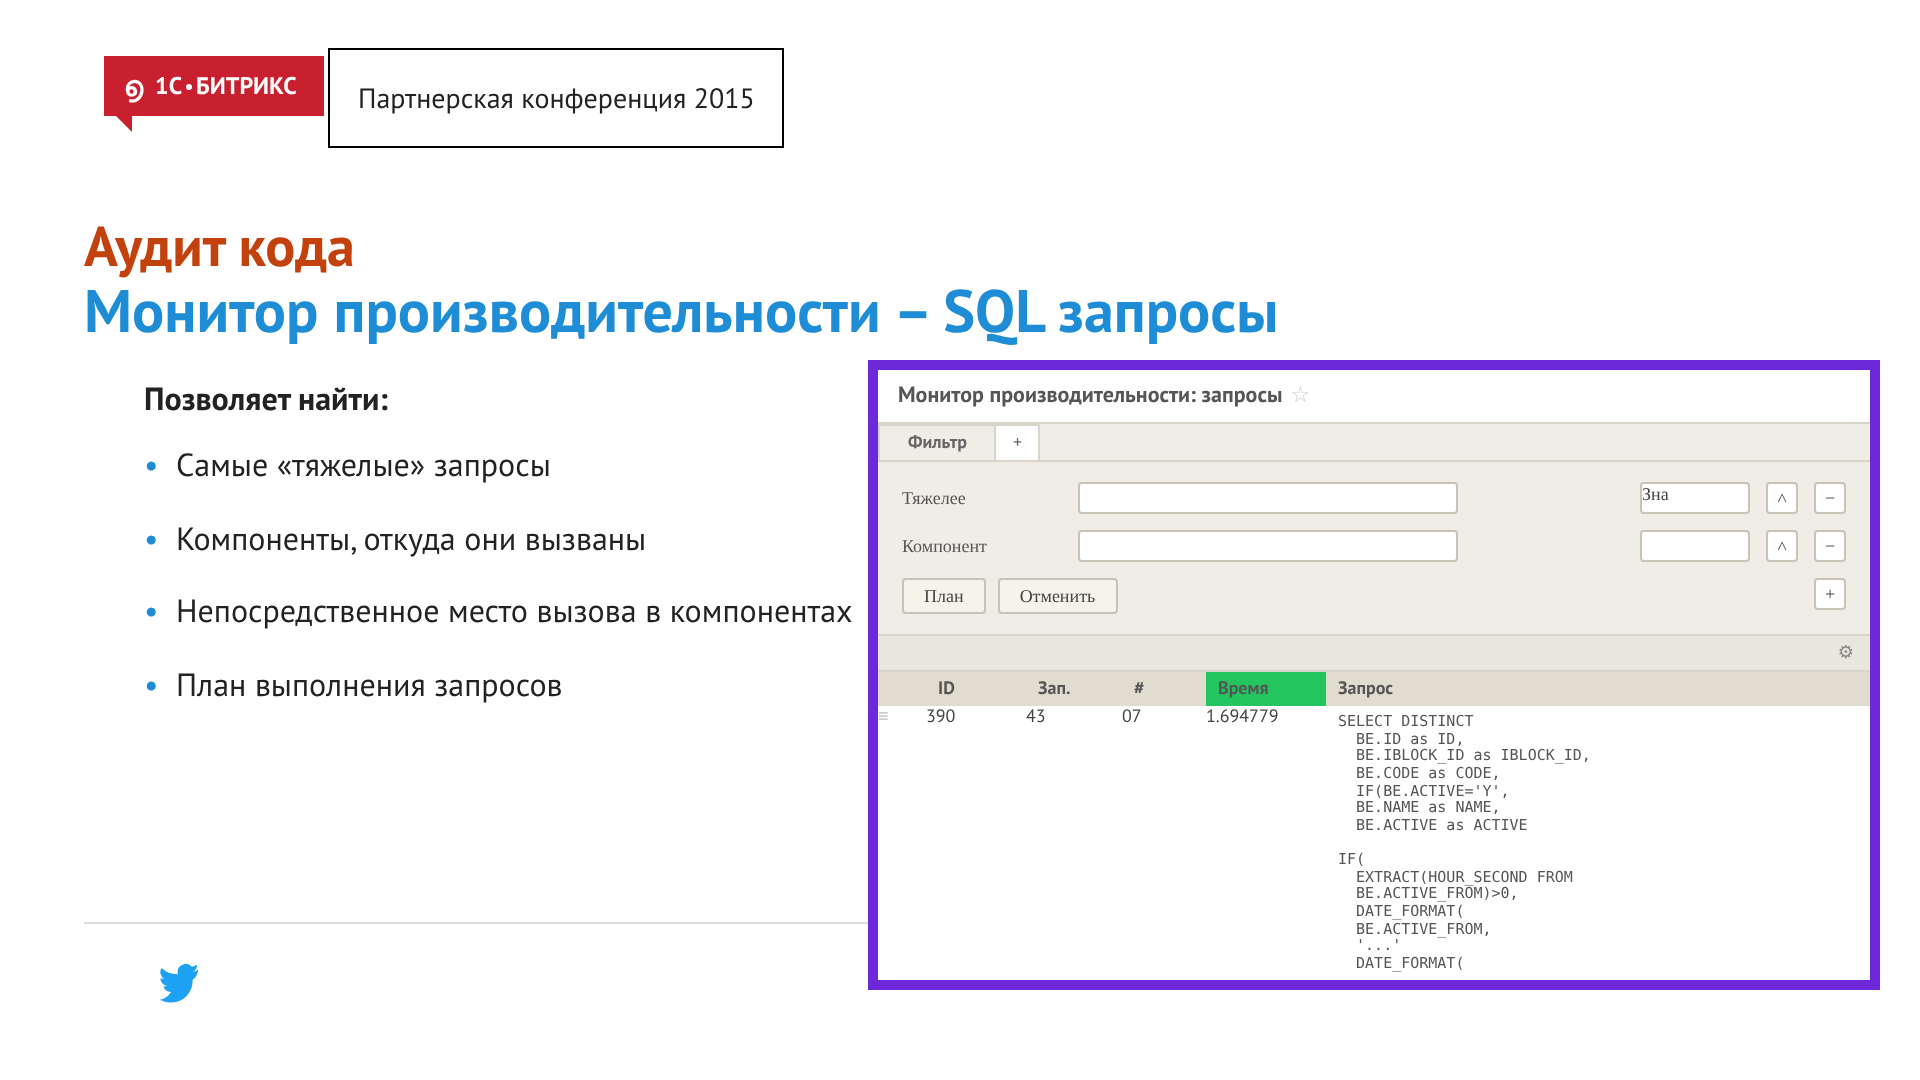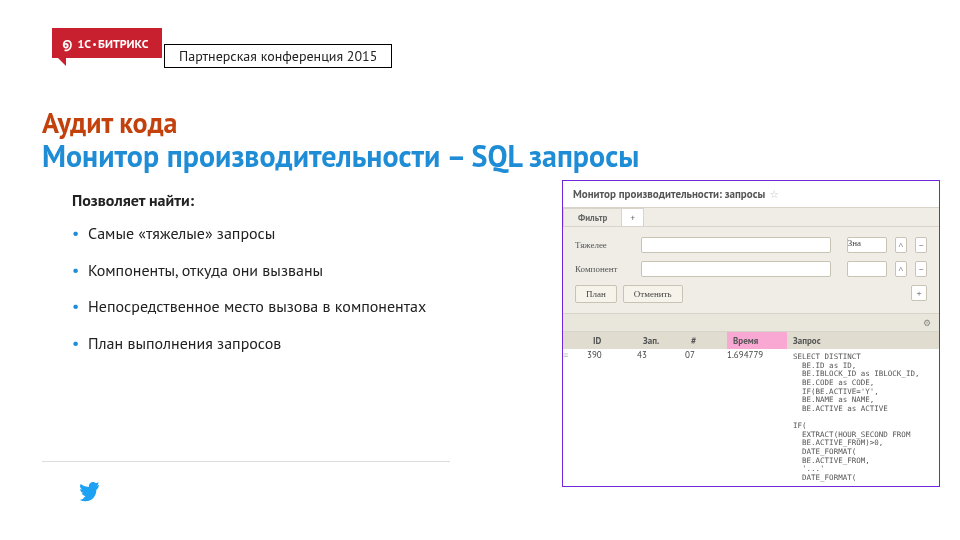--- a/index.html
+++ b/index.html
@@ -4,59 +4,59 @@
 <style>
   * { margin:0; padding:0; box-sizing:border-box; }
   html,body { width:960px; height:540px; font-family:"PT Sans","Segoe UI",Arial,sans-serif; background:#fff; color:#222; }
   .slide { position:relative; width:960px; height:540px; }
 
   
   .ribbon { position:absolute; left:52px; top:28px; background:#c8202f; color:#fff; padding:6px 14px 6px 10px; display:flex; align-items:center; gap:6px; font-size:12px; font-weight:bold; }
   .ribbon .swirl { font-size:14px; }
   .ribbon .dot { display:inline-block; width:3px;height:3px;background:#fff;border-radius:50%;margin:0 2px;vertical-align:middle;}
   .ribbon-tail { position:absolute; left:52px; top:52px; width:0;height:0; border-top:14px solid #c8202f; border-left:14px solid transparent; }
-  .conf-badge { position:absolute; left:164px; top:44px; border:1px solid #000; padding:2px 14px; font-size:14px; background:#fff;}
+  .conf-badge { position:absolute; left:164px; top:24px; border:1px solid #000; padding:15px 14px; font-size:14px; background:#fff;}
 
   
   .title1 { position:absolute; left:42px; top:104px; font-size:28px; font-weight:bold; color:#c2410c; }
   .title2 { position:absolute; left:42px; top:136px; font-size:30px; font-weight:bold; color:#1f8dd6; }
 
   
   .left { position:absolute; left:72px; top:190px; width:370px; font-size:16px; line-height:1.3; }
   .left .lead { font-weight:bold; margin-bottom:12px; }
   .left ul { list-style:none; }
   .left li { position:relative; padding-left:16px; margin-bottom:16px; }
   .left li::before { content:"•"; position:absolute; left:0; color:#1f8dd6; }
 
   
   .rule { position:absolute; left:42px; bottom:78px; width:408px; height:1px; background:#ddd;}
   .footer { position:absolute; left:78px; bottom:36px; display:flex; align-items:center; gap:10px; font-size:16px; color:#222;}
 
   
-  .shot { position:absolute; right:20px; top:180px; width:378px; background:#efede6; border:1px solid #6d28d9; font-size:9px; color:#444;}
+  .shot { position:absolute; right:20px; top:180px; width:506px; background:#efede6; border:5px solid #6d28d9; font-size:9px; color:#444;}
   .shot-title { background:#fff; padding:6px 10px; font-weight:bold; color:#555; font-size:11px; border-bottom:1px solid #d8d4c9; }
   .shot-title .star { color:#ccc; font-weight:normal; margin-left:4px;}
   .tabs-top { display:flex; border-bottom:1px solid #d8d4c9;}
   .tabs-top .tab { background:#fff; border:1px solid #d8d4c9; border-bottom:none; padding:3px 14px; margin-right:-1px; color:#666;}
   .tabs-top .tab.active { background:#efede6; font-weight:bold;}
   .tabs-top .tab.plus { padding:3px 8px;}
   .filter-body { padding:10px 12px;font-family:Liberation Serif, serif; }
   .filter-row { display:flex; align-items:center; gap:8px; margin-bottom:8px;}
   .filter-row label { width:80px; color:#555;}
   .filter-row .field { flex:0 0 190px; height:16px; background:#fff; border:1px solid #c8c3b5; border-radius:2px;}
   .filter-row .sel { width:55px; height:16px; background:#fff; border:1px solid #c8c3b5; border-radius:2px;}
   .sq { width:16px;height:16px;background:#fff;border:1px solid #c8c3b5;border-radius:2px;display:flex;align-items:center;justify-content:center;}
   .btn-row { display:flex; gap:6px; margin-top:4px;}
   .btn { background:#f5f3ea;border:1px solid #c8c3b5;border-radius:2px;padding:3px 10px;}
   .btn-row .sqplus { margin-left:auto;}
   .gear-bar { background:#e9e6db; border-top:1px solid #d8d4c9; border-bottom:1px solid #d8d4c9; padding:3px 8px; text-align:right; color:#888;}
   .colhead { display:flex; background:#e0ddd0; font-weight:bold; color:#555;}
   .colhead span,.row span { padding:3px 6px;}
   .c0{width:24px;} .c1{width:50px;} .c2{width:48px;} .c3{width:42px;} .c4{width:60px;} .c5{flex:1;}
-  .colhead .c4 { background:#f9a8d4; }
+  .colhead .c4 { background:#22c55e; }
   .datarow { display:flex; background:#fff; align-items:flex-start;}
   .sql { font-family:monospace; white-space:pre; font-size:7.5px; line-height:1.15; color:#555; padding:4px 6px;}
   .burger { color:#bbb; }
 
   svg.twitter { width:22px; height:22px; fill:#1da1f2; }
 </style>
 </head>
 <body>
 
 <div class="slide">

